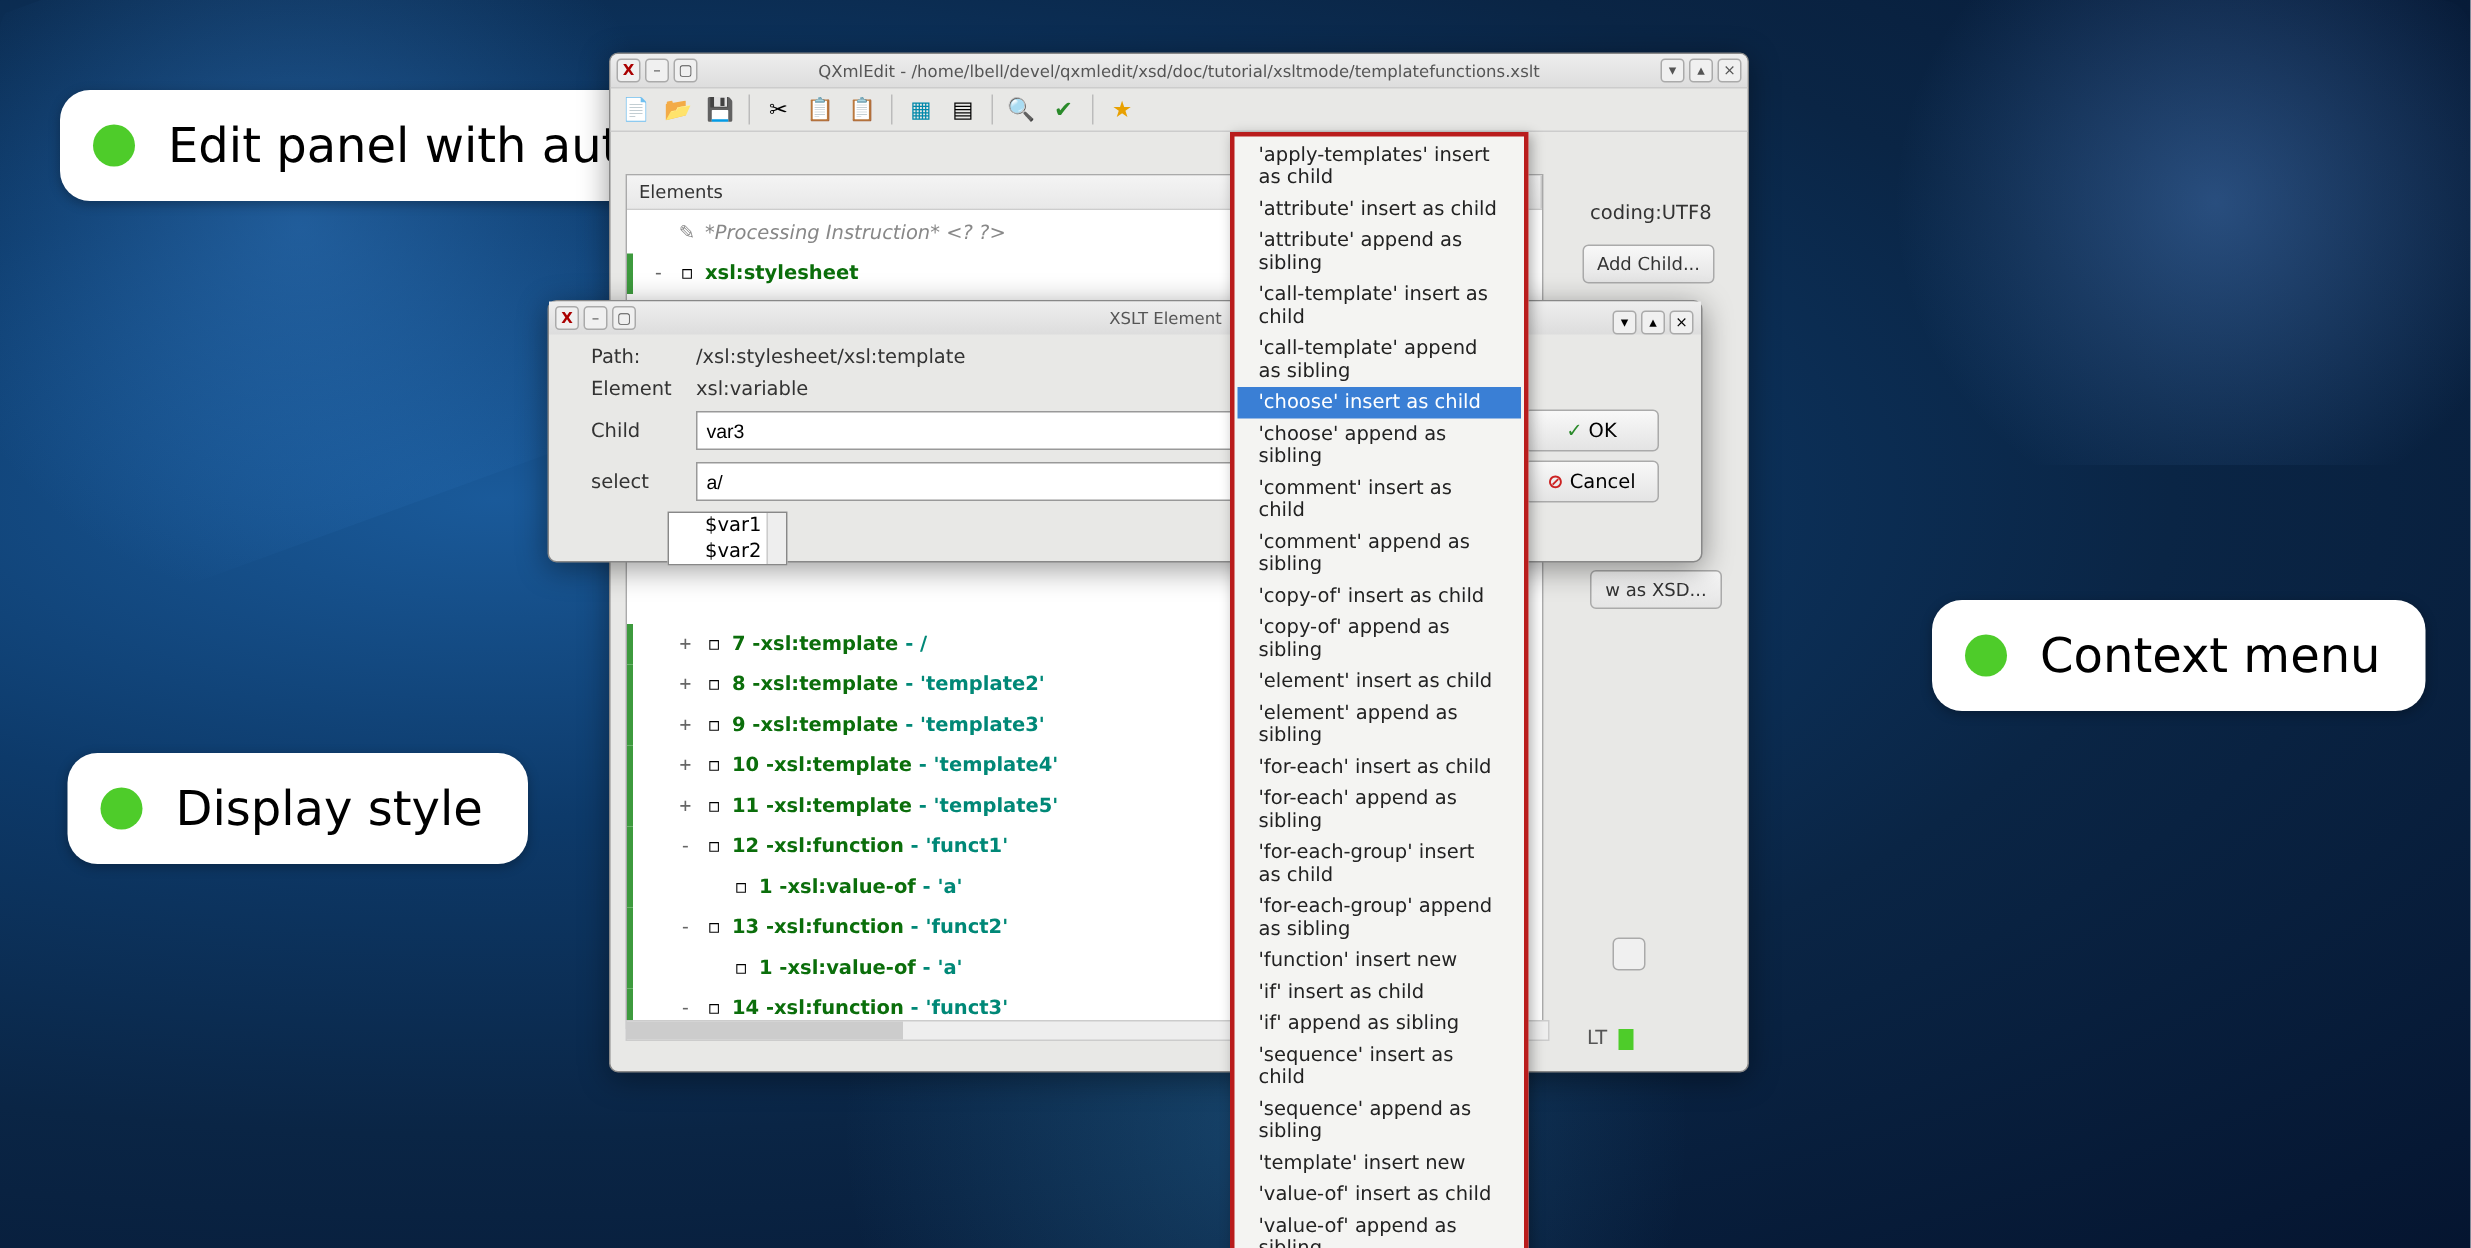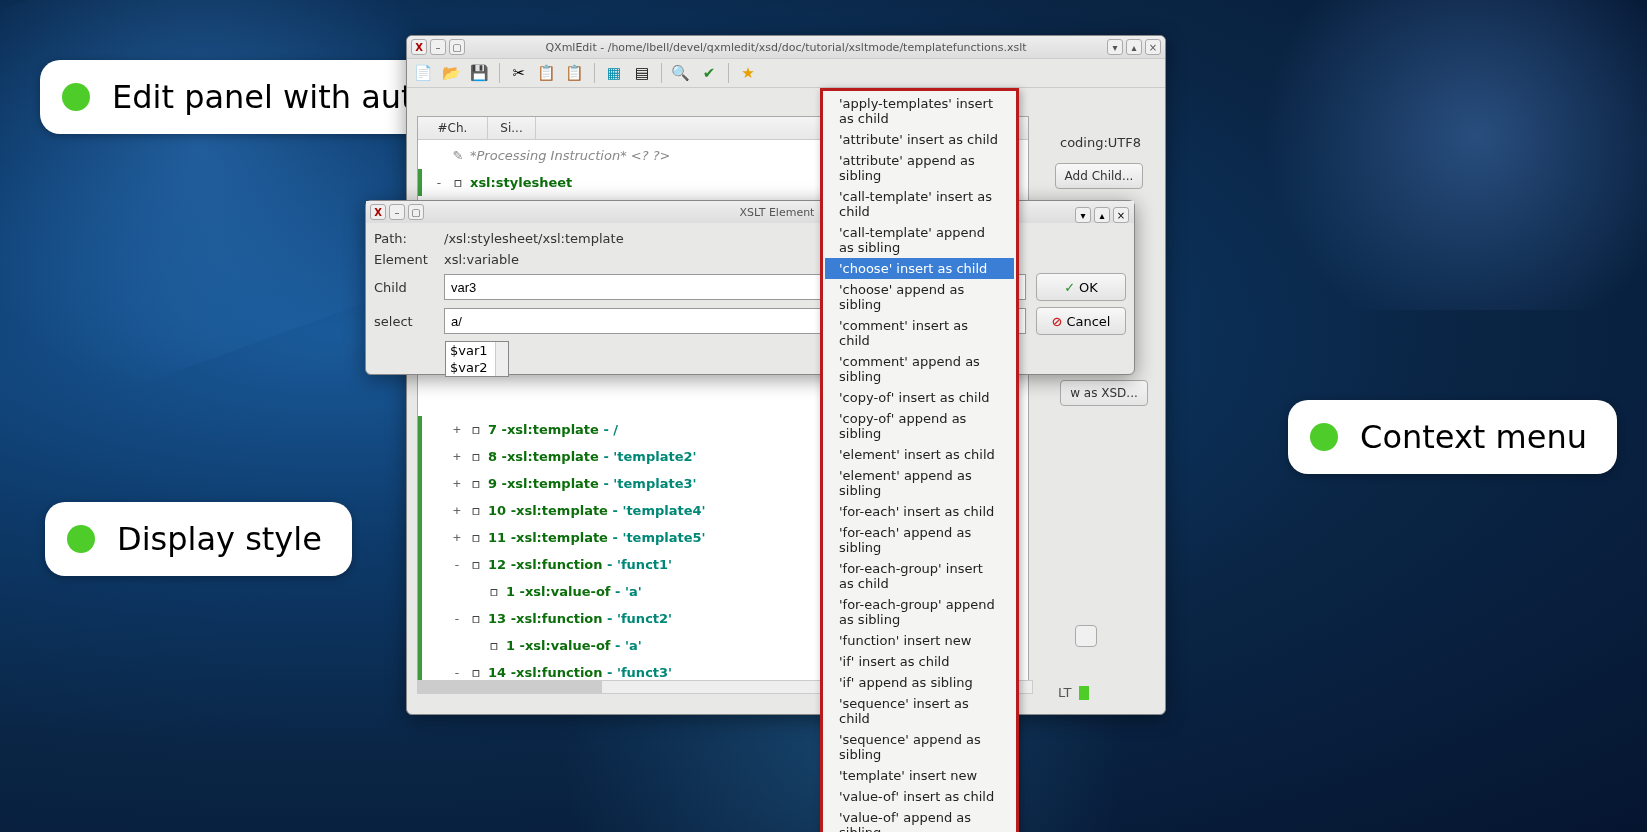--- a/index.html
+++ b/index.html
@@ -150,37 +150,38 @@
   position: absolute;
   left: 365px; top: 200px;
   width: 770px; height: 175px;
   background: #e8e8e6;
   border: 1px solid #888;
   border-radius: 6px;
   box-shadow: 0 4px 20px rgba(0,0,0,.4);
   z-index: 10;
 }
 .dialog .titlebar .tb-title { text-align: center; }
-.dlg-body { padding: 8px 8px; display: grid; grid-template-columns: 60px 1fr 90px; gap: 6px 10px; align-items: center; font-size: 13px; }
+.dlg-body { padding: 8px 28px; display: grid; grid-template-columns: 60px 1fr 90px; gap: 6px 10px; align-items: center; font-size: 13px; }
 .dlg-label { color: #333; }
 .dlg-val { color: #333; }
 .dlg-input { height: 26px; border: 1px solid #999; background: #fff; padding: 0 6px; font-size: 13px; }
 .dlg-btn { height: 28px; border: 1px solid #aaa; border-radius: 4px; background: linear-gradient(#f8f8f8,#e4e4e4); display: flex; align-items: center; justify-content: center; gap: 4px; font-size: 13px; }
 .dlg-btn.ok::before { content: "✓"; color: #2a8a2a; font-weight: bold; }
 .dlg-btn.cancel::before { content: "⊘"; color: #c22; font-weight: bold; }
 
 
 .autocomplete {
   position: absolute;
   left: 445px; top: 341px;
-  width: 64px;
+  width: 80px;
   background: #fff;
   border: 1px solid #888;
   z-index: 14;
   font-size: 13px;
+  padding-left: 20px;
 }
 .autocomplete .ac-item { padding: 1px 4px; }
 .autocomplete .ac-scroll { position: absolute; right: 0; top: 0; bottom: 0; width: 13px; background: #eee; border-left: 1px solid #ccc; }
 
 
 .ctx-menu {
   position: absolute;
   left: 820px; top: 88px;
   width: 199px;
   background: #f4f4f2;
@@ -241,20 +242,21 @@
     <span class="tool-sep"></span>
     <span class="tool-ico">🔍</span>
     <span class="tool-ico" style="color:#2a8a2a">✔</span>
     <span class="tool-sep"></span>
     <span class="tool-ico" style="color:#e8a000">★</span>
   </div>
 
   <div class="content">
     <div class="tree-panel">
       <div class="tree-header">
+        <div class="th th-elements">Elements</div>
         <div class="th th-ch">#Ch.</div>
         <div class="th th-si">Si...</div>
       </div>
       <div class="tree-body" id="tree-body">
           <div class="tree-row pi" style="position: absolute; left: 0px; right: 0px; top: 2px;">
             <div class="main">
               <span class="indent" style="width: 18px;"></span>
               <span class="ico">✎</span>
               <span>*Processing Instruction* &lt;? ?&gt;</span>
             </div>

